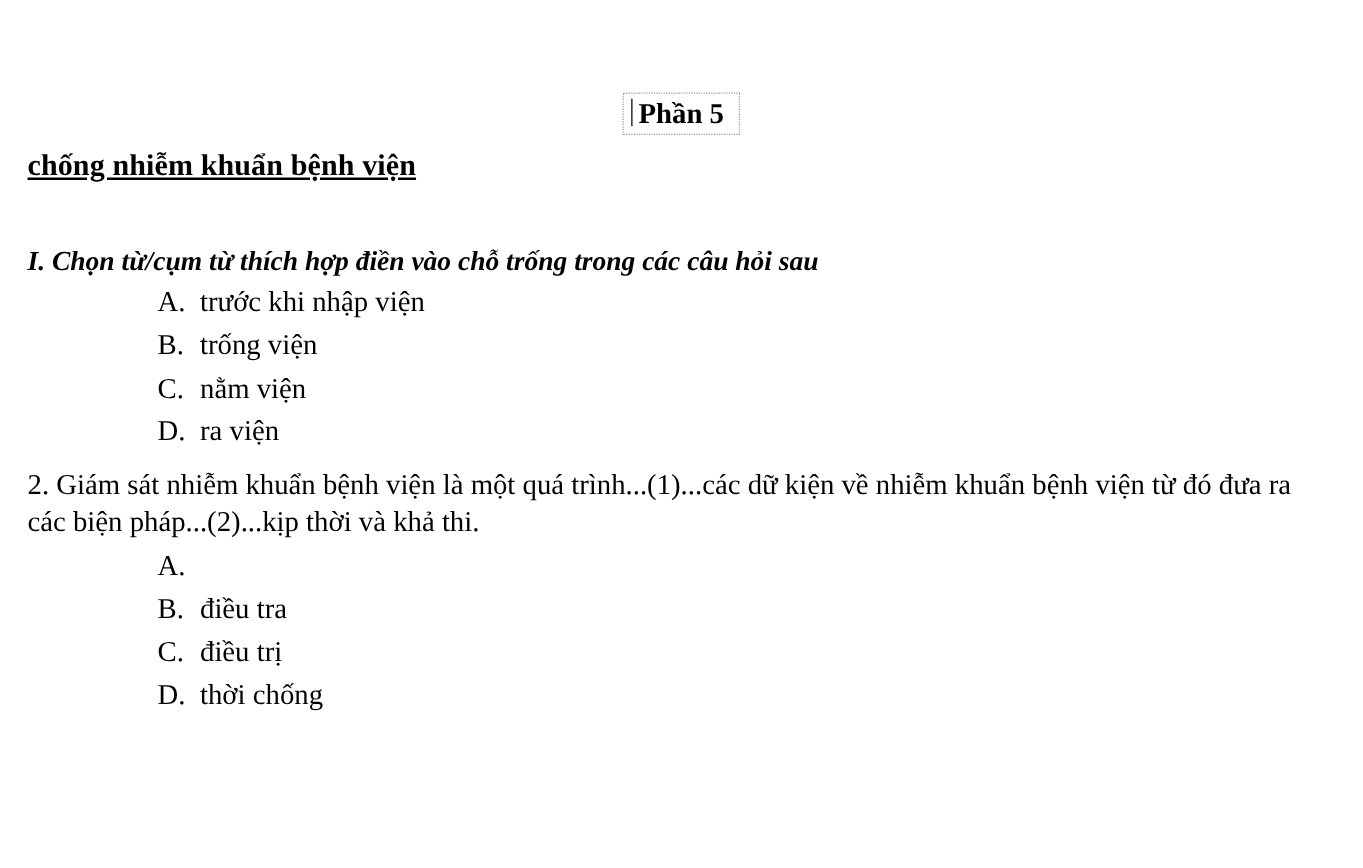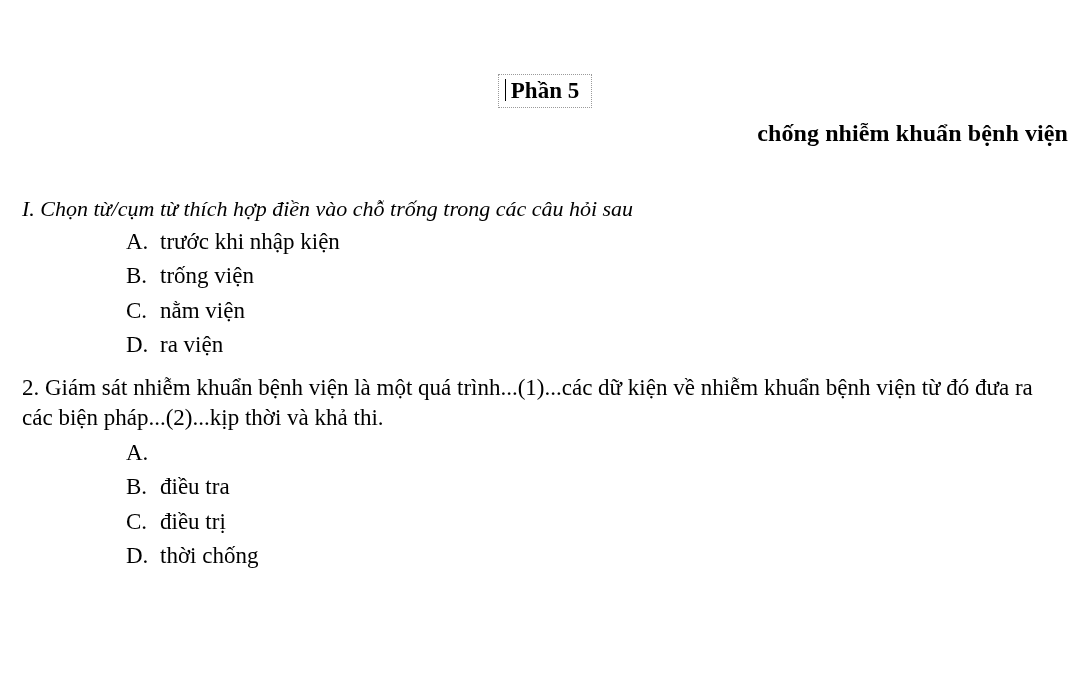--- a/index.html
+++ b/index.html
@@ -39,30 +39,31 @@
     width: 1px;
     height: 22px;
     background: #000;
   }
   .title-box-text {
     font-size: 23px;
     font-weight: bold;
     line-height: 1.1;
   }
   .subtitle {
-    text-align: right;
+    text-align: left;
     font-size: 24px;
     font-weight: bold;
     margin-top: 12px;
     letter-spacing: 0.1px;
+    text-decoration: underline;
   }
   .section-heading {
     margin-top: 48px;
     font-size: 22px;
-    font-weight: normal;
+    font-weight: bold;
     font-style: italic;
     line-height: 1.25;
   }
   .question {
     margin-top: 28px;
     font-size: 23px;
     line-height: 1.33;
     text-align: left;
   }
   .question.tight {
@@ -97,21 +98,21 @@
     </div>
   </div>
 
   <div class="subtitle">chống nhiễm khuẩn bệnh viện</div>
 
   <div class="section-heading">I. Chọn từ/cụm từ thích hợp điền vào chỗ trống trong các câu hỏi sau</div>
 
   <div class="options">
     <div class="option">
       <span class="option-letter">A.</span>
-      <span class="option-text">trước khi nhập kiện</span>
+      <span class="option-text">trước khi nhập viện</span>
     </div>
     <div class="option">
       <span class="option-letter">B.</span>
       <span class="option-text">trống viện</span>
     </div>
     <div class="option">
       <span class="option-letter">C.</span>
       <span class="option-text">nằm viện</span>
     </div>
     <div class="option">

